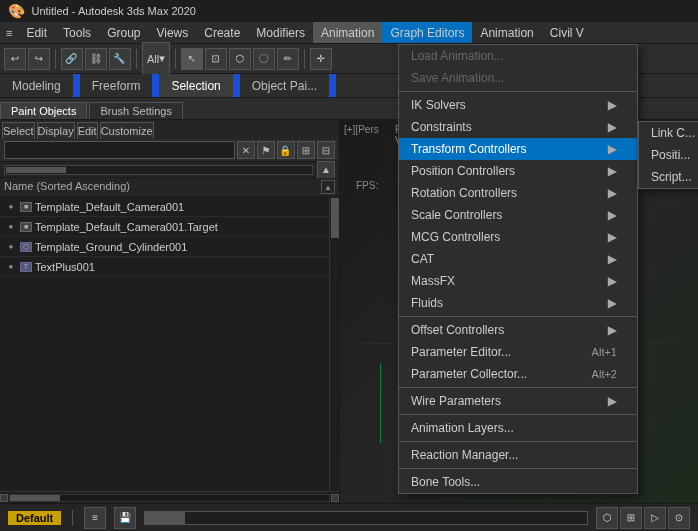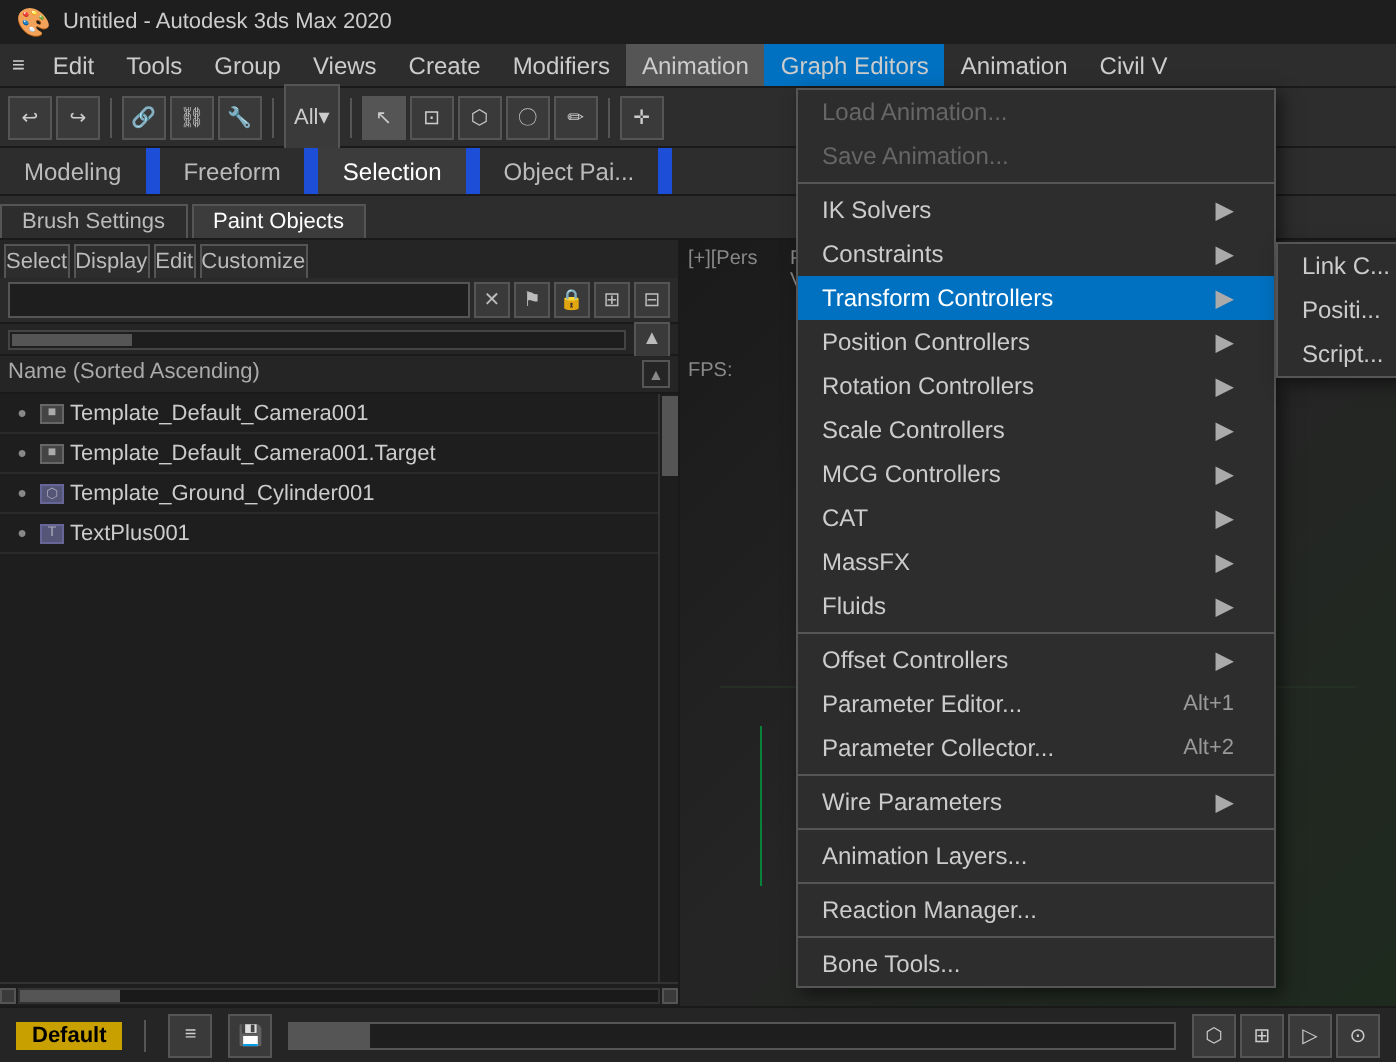--- a/index.html
+++ b/index.html
@@ -458,22 +458,22 @@
 </div>
 
 <div id="sub-toolbar">
   <div class="sub-tab">Modeling</div>
   <div class="sub-tab">Freeform</div>
   <div class="sub-tab active">Selection</div>
   <div class="sub-tab">Object Pai...</div>
 </div>
 
 <div id="paint-tabs">
+  <div class="paint-tab active">Paint Objects</div>
   <div class="paint-tab">Brush Settings</div>
-  <div class="paint-tab active">Paint Objects</div>
 </div>
 
 <div id="main-content">
 
   <div id="left-panel" style="width:340px; display:flex; flex-direction:column;">
 
     <div id="scene-tabs">
       <div class="scene-tab">Select</div>
       <div class="scene-tab">Display</div>
       <div class="scene-tab">Edit</div>
@@ -552,21 +552,21 @@
     <div class="vp-line" style="left:40px; bottom:60px; width:1px; height:80px;"></div>
     <div class="vp-line" style="left:60px; bottom:60px; width:160px; height:1px;"></div>
 
     <div id="neon-circle"></div>
 
     <span class="viewport-overlay" style="top:4px; left:4px;">[+][Pers</span>
     <span class="viewport-overlay" style="top:4px; left:55px;">
       <span>Polys:</span><br>
       <span>Verts:</span>
     </span>
-    <span class="viewport-overlay" style="top:60px; left:4px;">FPS:</span>
+    <span class="viewport-overlay" style="top:60px; left:16px;">FPS:</span>
   </div>
 </div>
 
 <div id="status-bar">
   <div id="status-label">Default</div>
   <div class="toolbar-separator" style="height:16px;"></div>
   <div class="status-btn">≡</div>
   <div class="status-btn">💾</div>
   <div id="scrollbar-h">
     <div style="position:absolute; left:0; top:0; width:40px; height:100%; background:#555;"></div>

